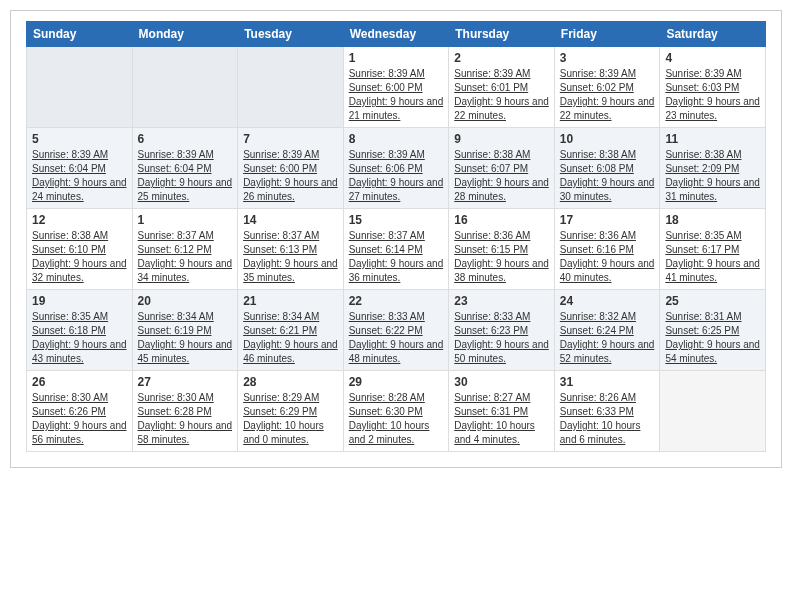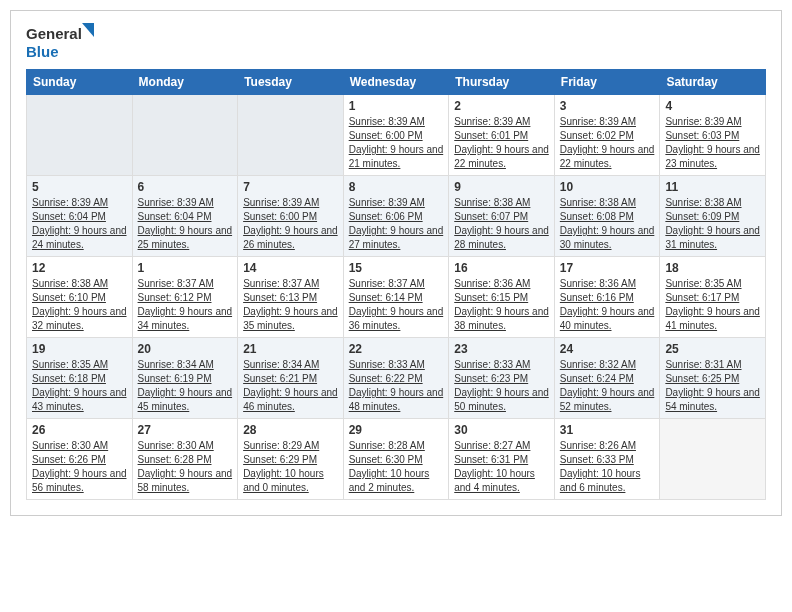--- a/index.html
+++ b/index.html
@@ -86,33 +86,20 @@
     
     .row-even td { background: #fff; }
     .row-odd td { background: #f0f4f8; }
     .row-even td.empty, .row-odd td.empty { background: #e8ecf0; }
     .last-row td { background: #e8ecf0; }
   </style>
 </head>
 <body>
 
 <div class="page">
-  <div class="header">
-    <div class="logo">
-  <svg width="70" height="40" viewBox="0 0 70 40">
-    <text x="0" y="18" font-size="15" font-weight="bold" font-family="Arial,sans-serif" fill="#333">General</text>
-    <text x="0" y="36" font-size="15" font-weight="bold" font-family="Arial,sans-serif" fill="#1a6fb5">Blue</text>
-    <polygon points="56,2 68,2 68,16" fill="#1a6fb5"></polygon>
-  </svg>
-</div>
-    <div class="title-block">
-      <div class="month-title"></div>
-      <div class="subtitle"></div>
-    </div>
-  </div>
 
   <table class="calendar">
     <thead>
       <tr>
       <th>Sunday</th>
           <th>Monday</th>
           <th>Tuesday</th>
           <th>Wednesday</th>
           <th>Thursday</th>
           <th>Friday</th>
@@ -161,21 +148,21 @@
           <td>
             <span class="day-number">9</span>
             <div class="day-info"><span>Sunrise: 8:38 AM</span><br><span>Sunset: 6:07 PM</span><br><span>Daylight: 9 hours and 28 minutes.</span></div>
           </td>
           <td>
             <span class="day-number">10</span>
             <div class="day-info"><span>Sunrise: 8:38 AM</span><br><span>Sunset: 6:08 PM</span><br><span>Daylight: 9 hours and 30 minutes.</span></div>
           </td>
           <td>
             <span class="day-number">11</span>
-            <div class="day-info"><span>Sunrise: 8:38 AM</span><br><span>Sunset: 6:09 PM</span><br><span>Daylight: 9 hours and 31 minutes.</span></div>
+            <div class="day-info"><span>Sunrise: 8:38 AM</span><br><span>Sunset: 2:09 PM</span><br><span>Daylight: 9 hours and 31 minutes.</span></div>
           </td>
         </tr>
         <tr class="row-even">
           <td>
             <span class="day-number">12</span>
             <div class="day-info"><span>Sunrise: 8:38 AM</span><br><span>Sunset: 6:10 PM</span><br><span>Daylight: 9 hours and 32 minutes.</span></div>
           </td>
           <td>
             <span class="day-number">1</span>
             <div class="day-info"><span>Sunrise: 8:37 AM</span><br><span>Sunset: 6:12 PM</span><br><span>Daylight: 9 hours and 34 minutes.</span></div>

